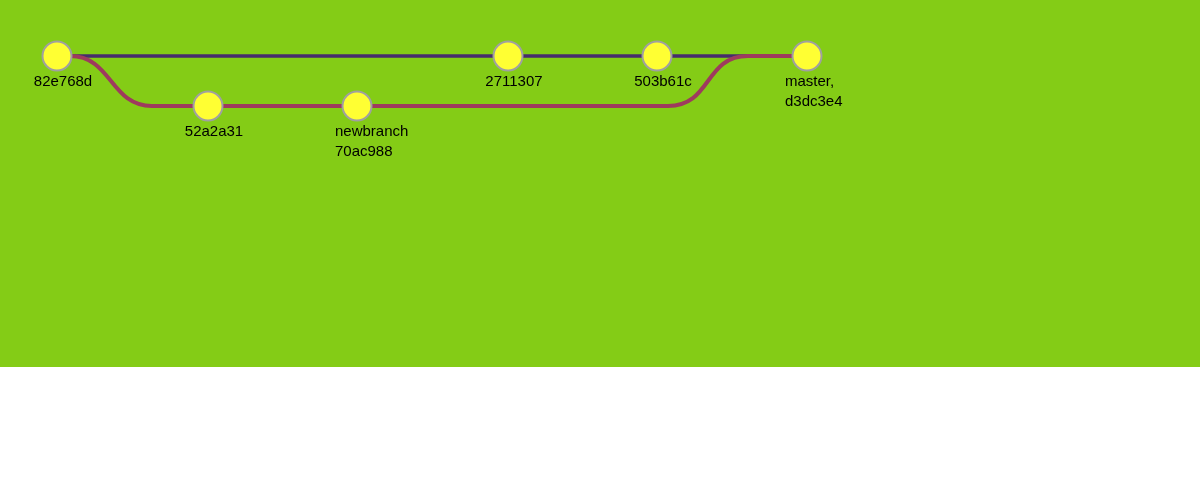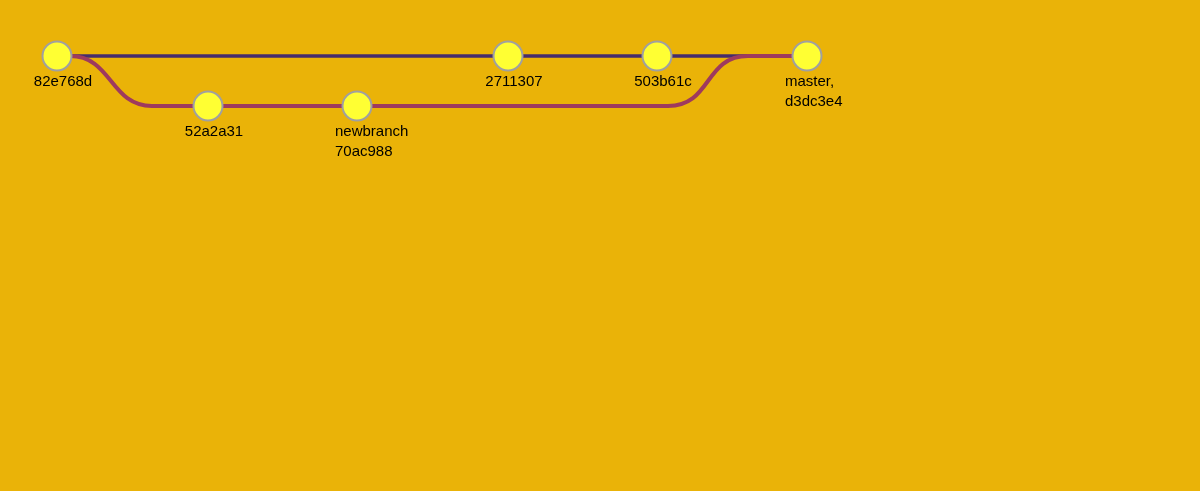--- a/index.html
+++ b/index.html
@@ -7,22 +7,22 @@
     padding: 0;
     background: #ffffff;
     width: 1200px;
     height: 491px;
     overflow: hidden;
     font-family: "Liberation Sans", sans-serif;
   }
   .stage {
     position: relative;
     width: 1200px;
-    height: 491px;
-    background: #eab308;
+    height: 367px;
+    background: #84cc16;
   }
   svg { display: block; }
   .commit-label {
     font-family: "Liberation Sans", sans-serif;
     font-size: 15px;
   }
   .commit-circle { cursor: pointer; }
 </style>
 </head>
 <body style="background: rgb(255, 255, 255);">

